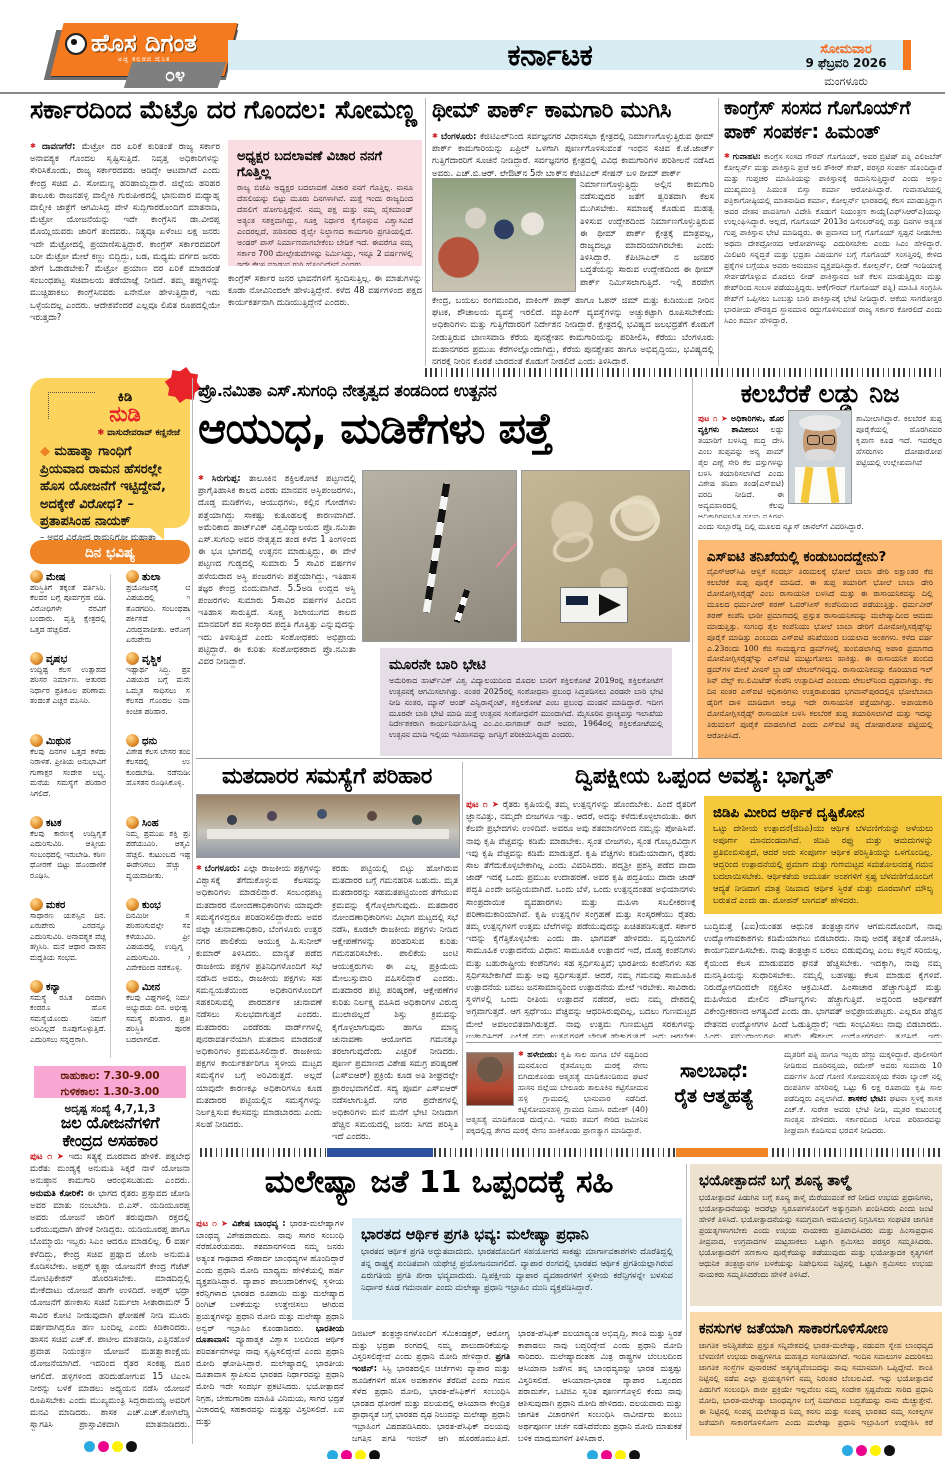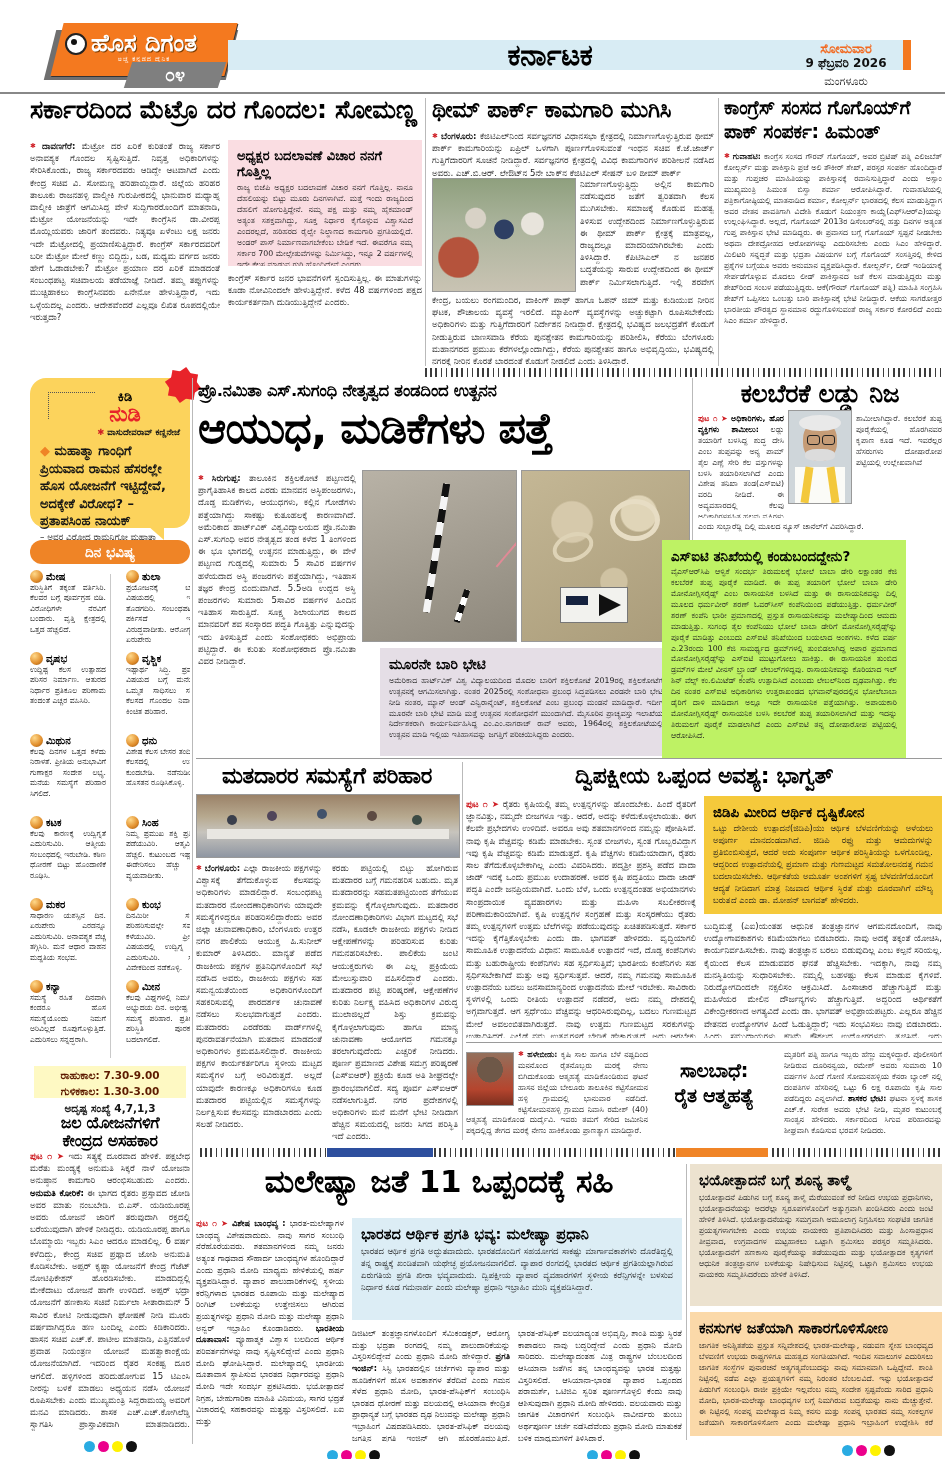--- a/index.html
+++ b/index.html
@@ -39,21 +39,21 @@
   .star8{position:absolute;width:26px;height:26px;background:#e8232a;transform:rotate(10deg)}
   .star8::before{content:"";position:absolute;left:0;top:0;width:26px;height:26px;background:#e8232a;transform:rotate(45deg)}
   .dotbr{position:absolute;left:18px;top:14px;width:46px;height:26px;border-left:1.5px dotted #555;border-top:1.5px dotted #555}
   .zgrid{position:absolute;left:30px;top:570px;width:160px;height:492px;display:grid;grid-template-columns:76px 76px;column-gap:20px;overflow:hidden}
   .zitem{height:82px;overflow:hidden}
   .zhead{display:flex;align-items:center;gap:3px}
   .zi{width:13px;height:13px;border-radius:50%;background:radial-gradient(circle at 35% 30%,#ffd98a,#e08c2a 60%,#8a4d12);flex:0 0 13px}
   .zname{font-weight:bold;font-size:10px;color:#000}
   .ztext{font-size:7.6px;line-height:1.38;text-align:justify;color:#222}
   .horo-head{position:absolute;left:30px;top:540px;width:160px;height:24px;background:#ef8426;border-radius:12px;color:#fff;font-weight:bold;font-size:13.5px;text-align:center;line-height:24px}
-  .timebox{position:absolute;left:34px;top:1066px;width:152px;height:32px;background:#fef9c3;text-align:center;font-weight:bold;font-size:10.5px;color:#5d1a00;line-height:1.5;padding-top:2px;box-sizing:border-box}
+  .timebox{position:absolute;left:34px;top:1066px;width:152px;height:32px;background:#f9a8d4;text-align:center;font-weight:bold;font-size:10.5px;color:#5d1a00;line-height:1.5;padding-top:2px;box-sizing:border-box}
 </style>
 </head>
 <body>
 
 <div id="page">
 
   <div class="logo-shadow"></div>
   <div class="logo-main">
     <div class="logo-inner">
       <span class="eye"></span>
@@ -276,21 +276,21 @@
     <div style="position:absolute;left:18px;top:24px;width:11px;height:8px;border:1.5px solid #222;border-radius:3px"></div>
     <div style="position:absolute;left:33px;top:24px;width:11px;height:8px;border:1.5px solid #222;border-radius:3px"></div>
     <div style="position:absolute;left:16px;top:38px;width:30px;height:12px;background:#dcdcdc;border-radius:40%"></div>
     <div style="position:absolute;left:6px;top:56px;width:50px;height:36px;background:#fbfbf7"></div>
     <div style="position:absolute;left:14px;top:56px;width:8px;height:36px;background:#f3c83c;transform:rotate(8deg)"></div>
     <div style="position:absolute;left:40px;top:56px;width:8px;height:36px;background:#f3c83c;transform:rotate(-8deg)"></div>
   </div>
   <div class="abs bt sm" style="left:856px;top:414px;width:86px;height:104px">ಶಾಮೀಲಾಗಿದ್ದಾರೆ. ಕಲಬೆರಕೆ ತುಪ್ಪ ಪೂರೈಕೆಯಲ್ಲಿ ಹೊರಗಿನವರ ಕೃಪಾಣ ಕೂಡ ಇದೆ. ಇವರೆಲ್ಲರ ಹೆಸರುಗಳು ದೋಷಾರೋಪ ಪಟ್ಟಿಯಲ್ಲಿ ಉಲ್ಲೇಖವಾಗಿವೆ</div>
   <div class="abs bt sm" style="left:698px;top:502px;width:86px;height:20px"></div>
   <div class="abs bt sm" style="left:698px;top:522px;width:244px;height:14px">ಎಂದು ಸುಬ್ಬಾರೆಡ್ಡಿ ದಿಲ್ಲಿ ಮೂಲದ ನ್ಯೂಸ್ ಚಾನೆಲ್‌ಗೆ ವಿವರಿಸಿದ್ದಾರೆ.</div>
-  <div class="abs box" style="left:662px;top:540px;width:244px;height:218px;background:#bef264">
+  <div class="abs box" style="left:698px;top:540px;width:244px;height:218px;background:#fdba74">
     <div class="boxtitle" style="font-size:13.5px">ಎಸ್‌ಐಟಿ ತನಿಖೆಯಲ್ಲಿ ಕಂಡುಬಂದದ್ದೇನು?</div>
     <div class="bt sm" style="margin-top:3px;height:176px">ವೈಎಸ್‌ಆರ್‌ಸಿಪಿ ಆಳ್ವಿಕೆ ಸಂದರ್ಭ ತಿರುಮಲಕ್ಕೆ ಭೋಲೆ ಬಾಬಾ ಡೇರಿ ಲಕ್ಷಾಂತರ ಕೆಜಿ ಕಲಬೆರಕೆ ತುಪ್ಪ ಪೂರೈಕೆ ಮಾಡಿದೆ. ಈ ತುಪ್ಪ ತಯಾರಿಗೆ ಭೋಲೆ ಬಾಬಾ ಡೇರಿ ಮೋನೋಗ್ಲಿಸರೈಡ್ಸ್ ಎಂಬ ರಾಸಾಯನಿಕ ಬಳಸಿದೆ ಮತ್ತು ಈ ರಾಸಾಯನಿಕವನ್ನು ದಿಲ್ಲಿ ಮೂಲದ ಧರ್ಮವೀರ್ ಶರಣ್ ಓವರ್‌ಸೀಸ್ ಕಂಪೆನಿಯಿಂದ ಪಡೆಯುತ್ತಿತ್ತು. ಧರ್ಮವೀರ್ ಶರಣ್ ಕಂಪೆನಿ ಭಾರೀ ಪ್ರಮಾಣದಲ್ಲಿ ಪ್ರಸ್ತುತ ರಾಸಾಯನಿಕವನ್ನು ಮಲೇಷ್ಯಾದಿಂದ ಆಮದು ಮಾಡುತ್ತಿತ್ತು. ಸುಗಂಧ ತೈಲ ಕಂಪೆನಿಯು ಭೋಲೆ ಬಾಬಾ ಡೇರಿಗೆ ಮೋನೋಗ್ಲಿಸರೈಡ್ಸ್‌ನ್ನು ಪೂರೈಕೆ ಮಾಡಿತ್ತು ಎಂಬುದು ಎಸ್‌ಐಟಿ ತನಿಖೆಯಿಂದ ಬಯಲಾದ ಅಂಶಗಳು. ಕಳೆದ ವರ್ಷ ಎ.23ರಂದು 100 ಕೆಜಿ ಸಾಮರ್ಥ್ಯದ ಡ್ರಮ್‌ಗಳಲ್ಲಿ ತುಂಬಿಡಲಾಗಿದ್ದ ಅಪಾರ ಪ್ರಮಾಣದ ಮೋನೋಗ್ಲಿಸರೈಡ್ಸ್‌ನ್ನು ಎಸ್‌ಐಟಿ ಮುಟ್ಟುಗೋಲು ಹಾಕಿತ್ತು. ಈ ರಾಸಾಯನಿಕ ತುಂಬಿದ ಡ್ರಮ್‌ಗಳ ಮೇಲೆ ವೀನಸ್ ಬ್ರ್ಯಾಂಡ್ ಲೇಬಲ್‌ಗಳಿದ್ದವು. ರಾಸಾಯನಿಕವನ್ನು ಕೊರಿಯಾದ ಇಲ್ ಶಿನ್ ವೆಲ್ಸ್ ಕಂ.ಲಿಮಿಟೆಡ್ ಕಂಪೆನಿ ಉತ್ಪಾದಿಸಿದೆ ಎಂಬುದು ಲೇಬಲ್‌ನಿಂದ ದೃಢವಾಗಿತ್ತು. ಕೆಲ ದಿನ ನಂತರ ಎಸ್‌ಐಟಿ ಅಧಿಕಾರಿಗಳು ಉತ್ತರಾಖಂಡದ ಭಗವಾನ್‌ಪುರದಲ್ಲಿನ ಭೋಲೆಬಾಬಾ ಡೈರಿಗೆ ದಾಳಿ ಮಾಡಿದಾಗ ಅಲ್ಲೂ ಇದೇ ರಾಸಾಯನಿಕ ಪತ್ತೆಯಾಗಿತ್ತು. ಅಪಾಯಕಾರಿ ಮೋನೋಗ್ಲಿಸರೈಡ್ಸ್ ರಾಸಾಯನಿಕ ಬಳಸಿ ಕಲಬೆರಕೆ ತುಪ್ಪ ತಯಾರಿಸಲಾಗಿದೆ ಮತ್ತು ಇದನ್ನು ತಿರುಮಲಗೆ ಪೂರೈಕೆ ಮಾಡಲಾಗಿದೆ ಎಂದು ಎಸ್‌ಐಟಿ ತನ್ನ ದೋಷಾರೋಪ ಪಟ್ಟಿಯಲ್ಲಿ ಆರೋಪಿಸಿದೆ.</div>
   </div>
 
   <div class="hr" style="left:196px;top:758px;width:746px"></div>
 
   <div class="abs hl center" style="left:196px;top:764px;width:262px;font-size:22px">ಮತದಾರರ ಸಮಸ್ಯೆಗೆ ಪರಿಹಾರ</div>
   <div class="ph" style="left:196px;top:794px;width:262px;height:62px;background:linear-gradient(180deg,#9b8268 0%,#b7a98f 35%,#c7c4bd 60%,#8f96a2 100%)">
     <div style="position:absolute;left:10px;top:34px;width:242px;height:10px;background:#e9e7e2"></div>
     <div style="position:absolute;left:30px;top:20px;width:10px;height:10px;border-radius:50%;background:#3a3f4c"></div>

